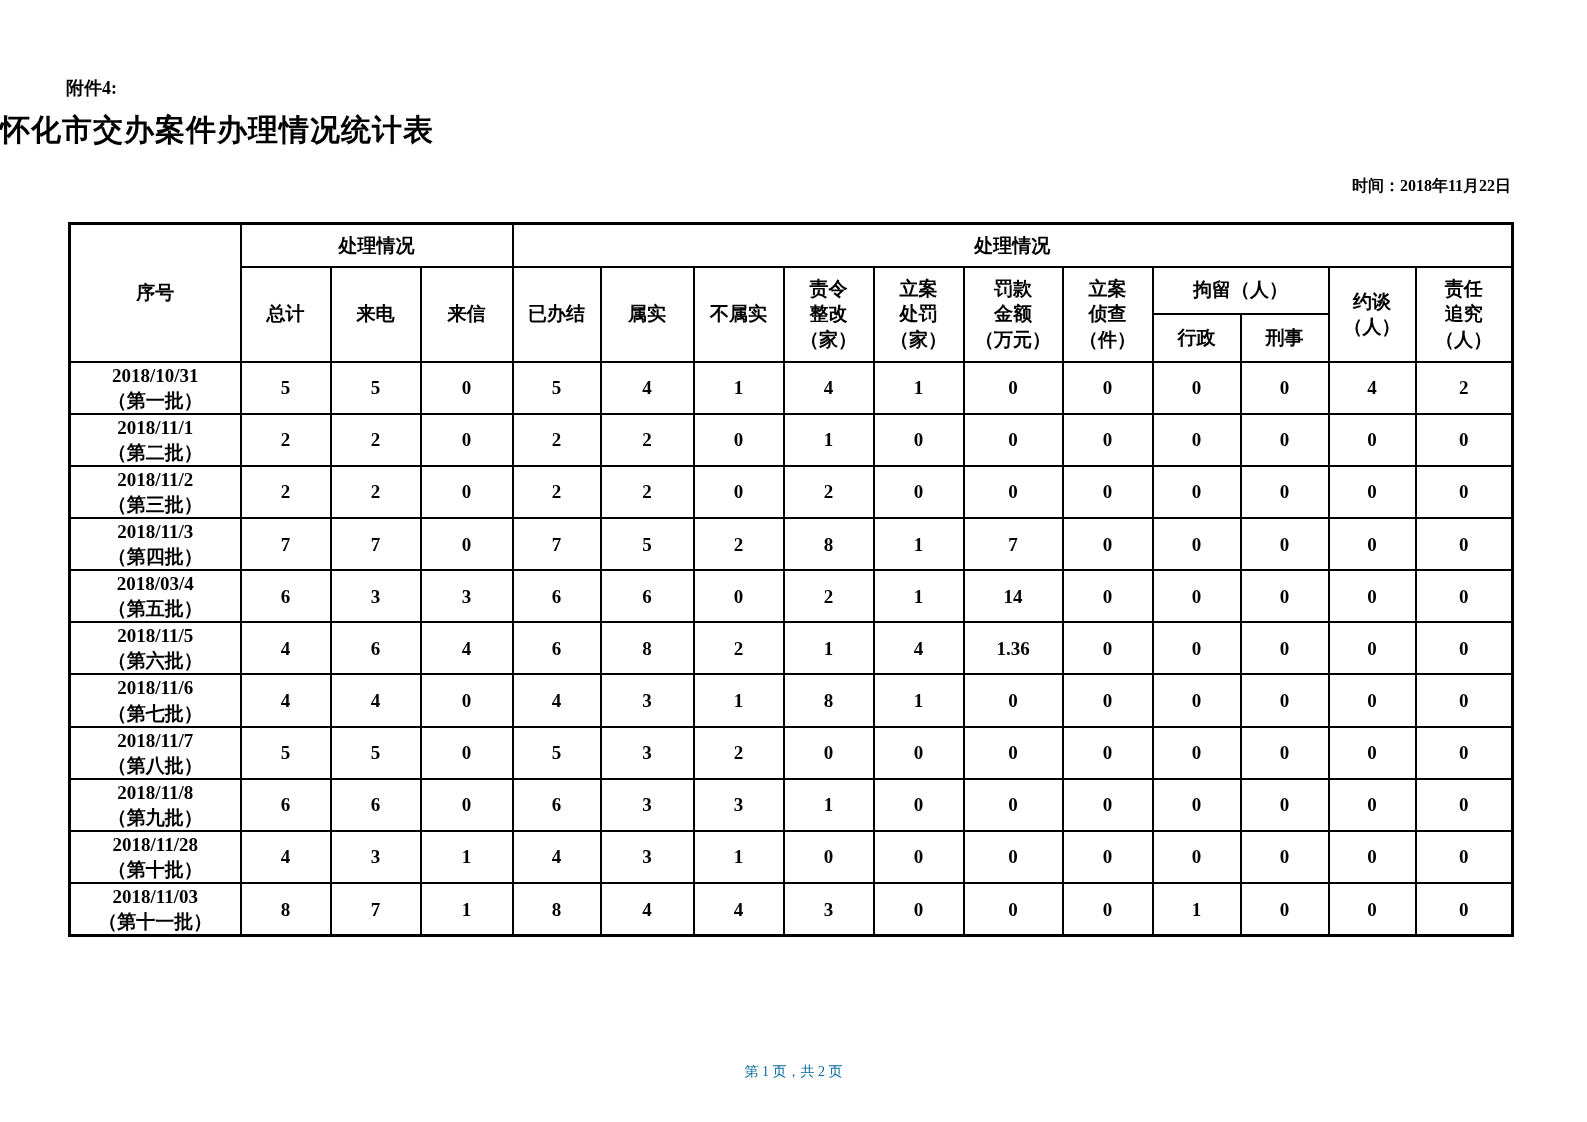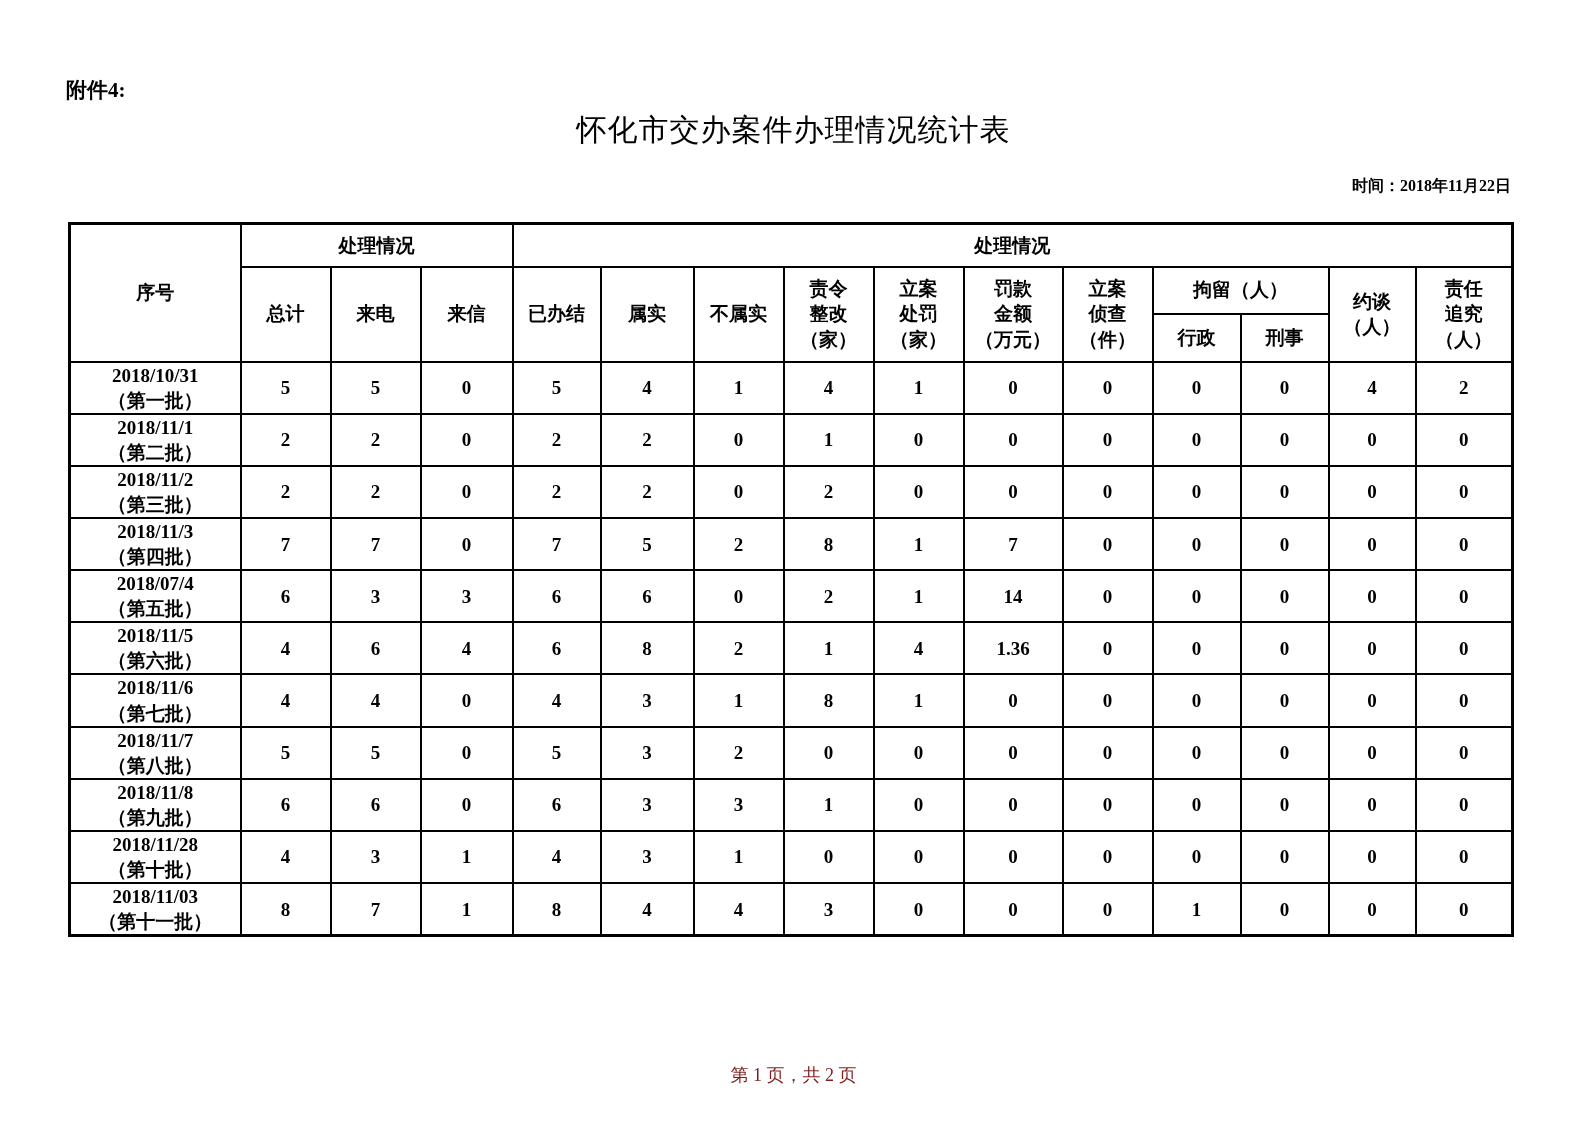--- a/index.html
+++ b/index.html
@@ -6,26 +6,26 @@
   html, body { background: #ffffff; }
   body {
     width: 1587px; height: 1122px;
     position: relative;
     font-family: "Liberation Serif", "DejaVu Serif", serif;
     color: #000;
     overflow: hidden;
   }
   .attachment-label {
     position: absolute; left: 66px; top: 76px;
-    font-size: 21px; font-weight: bold;
+    font-size: 18px; font-weight: bold;
   }
   .doc-title {
     position: absolute; left: 0; right: 0; top: 110px;
-    text-align: center;
-    font-size: 30px; font-weight: normal;
+    text-align: left;
+    font-size: 30px; font-weight: bold;
     letter-spacing: 1px;
   }
   .doc-date {
     position: absolute; right: 76px; top: 176px;
     font-size: 16px; font-weight: bold;
   }
   table.doc-table {
     position: absolute; left: 68px; top: 222px;
     width: 1443px;
     border-collapse: collapse;
@@ -42,22 +42,22 @@
     white-space: pre-line;
     padding: 0;
   }
   .doc-table thead tr.group-row   { height: 43px; }
   .doc-table thead tr.sub-row-1   { height: 47px; }
   .doc-table thead tr.sub-row-2   { height: 48px; }
   .doc-table tbody tr             { height: 50px; }
   .page-footer {
     position: absolute; left: 0; right: 0; top: 1063px;
     text-align: center;
-    font-size: 18px;
-    color: #7f1d1d;
+    font-size: 14px;
+    color: #0369a1;
     font-weight: normal;
   }
 </style>
 </head>
 <body>
 
 <div class="attachment-label">附件4:</div>
 
 <h1 class="doc-title">怀化市交办案件办理情况统计表</h1>
 
@@ -185,21 +185,21 @@
         <td>8</td>
         <td>1</td>
         <td>7</td>
         <td>0</td>
         <td>0</td>
         <td>0</td>
         <td>0</td>
         <td>0</td>
       </tr>
       <tr>
-        <td>2018/07/4
+        <td>2018/03/4
 （第五批）</td>
         <td>6</td>
         <td>3</td>
         <td>3</td>
         <td>6</td>
         <td>6</td>
         <td>0</td>
         <td>2</td>
         <td>1</td>
         <td>14</td>

